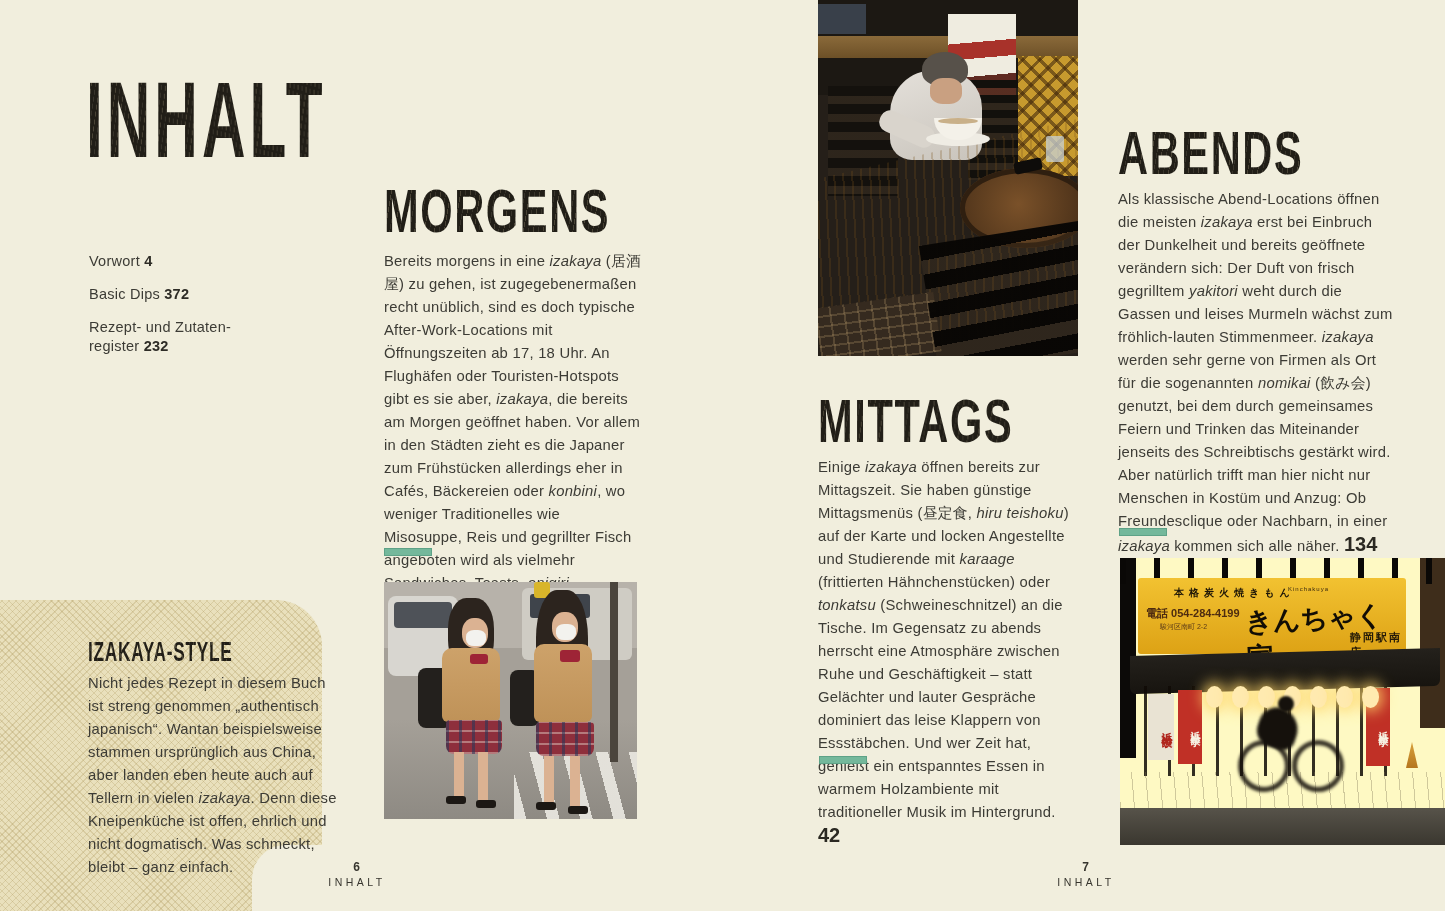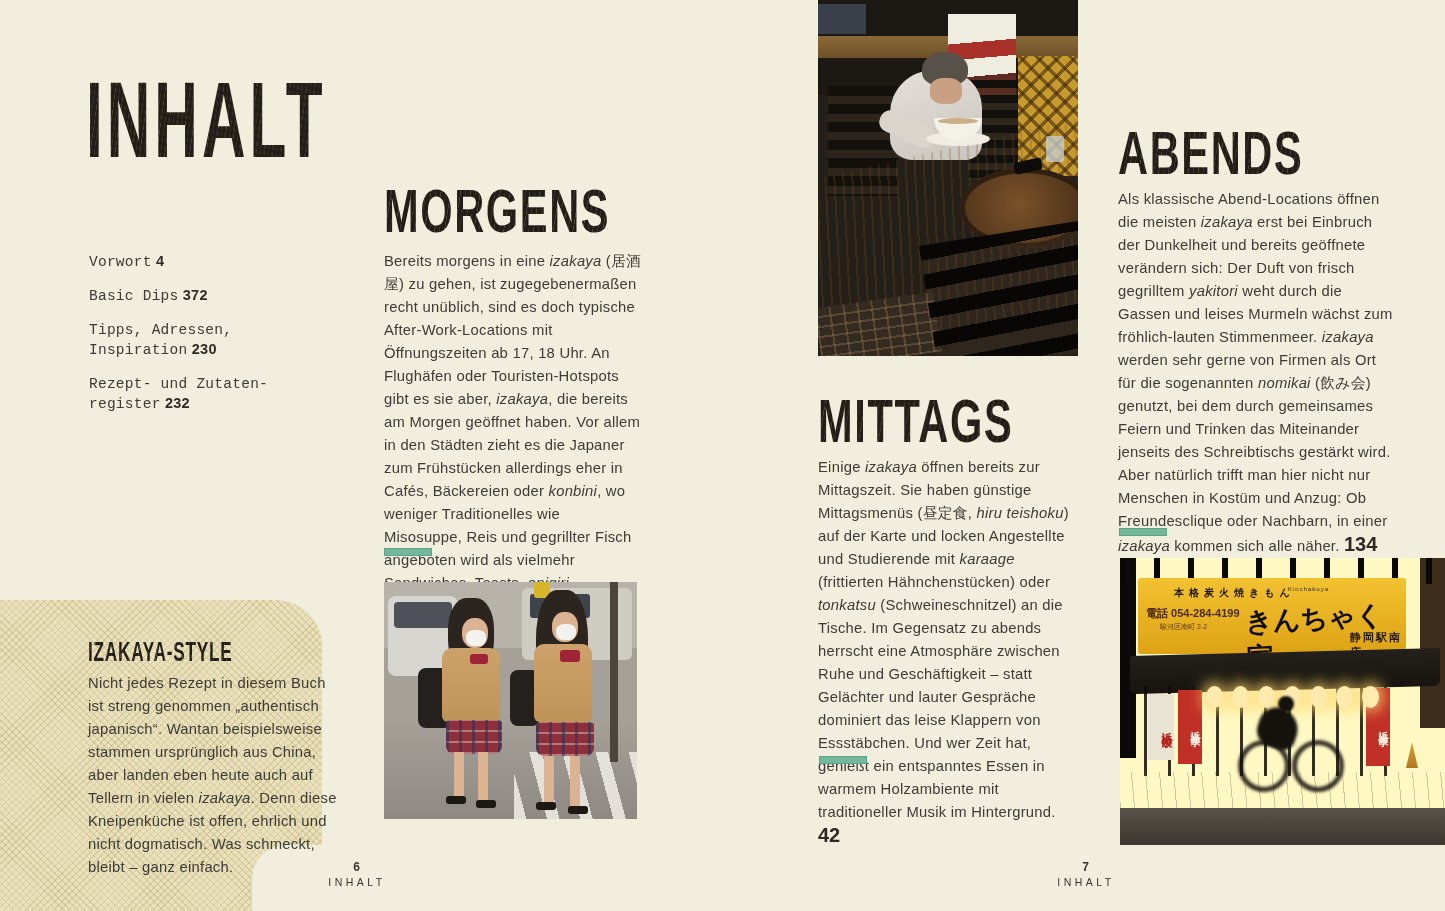--- a/index.html
+++ b/index.html
@@ -19,21 +19,21 @@
   .h-section{font-size:52px;transform:scale(0.80,1.18);letter-spacing:2px;}
   .h-mini{font-size:24px;transform:scale(0.72,1.15);letter-spacing:1px;}
 
   
   .copy{font-size:14.8px;line-height:23px;letter-spacing:0.25px;color:#3c3b35;}
   .copy .it{font-style:italic;}
   .copy .pref{font-weight:bold;font-size:20px;letter-spacing:0;color:#2b2922;}
 
   
   .toc-item{margin-bottom:14px;font-size:14.5px;line-height:19px;letter-spacing:0.25px;}
-  .toc-label{white-space:pre-line;font-family:Liberation Mono, monospace;}
+  .toc-label{white-space:pre-line;}
   .toc-page{font-weight:bold;color:#2e2c26;}
 
   .teal-bar{width:48px;height:8px;background:#74b89b;box-shadow:inset 0 0 0 1px #5ea287;}
 
   
   .tanbox{
     left:0;top:600px;width:322px;height:311px;background-color:#e9e0bc;
     background-image:
       repeating-linear-gradient(45deg,rgba(173,152,92,0.28) 0 1px,transparent 1px 5px),
       repeating-linear-gradient(-45deg,rgba(173,152,92,0.28) 0 1px,transparent 1px 5px);
@@ -156,25 +156,20 @@
 <div class="abs" style="left:89px;top:252px;width:200px;">
   <div class="toc-item">
     <span class="toc-label">Vorwort</span>
     <span class="toc-page">4</span>
   </div>
   <div class="toc-item">
     <span class="toc-label">Basic Dips</span>
     <span class="toc-page">372</span>
   </div>
   <div class="toc-item">
-    <span class="toc-label">Tipps, Adressen,
-Inspiration</span>
-    <span class="toc-page">230</span>
-  </div>
-  <div class="toc-item">
     <span class="toc-label">Rezept- und Zutaten-
 register</span>
     <span class="toc-page">232</span>
   </div>
 </div>
 
 <div class="abs tanbox"></div>
 <div class="abs tanbox-notch"></div>
 <div class="abs h-mini stencil" style="left:88px;top:638px;">IZAKAYA-STYLE</div>
 <div class="abs copy" style="left:88px;top:672px;width:250px;"><span>Nicht jedes Rezept in diesem Buch ist streng genommen „authentisch japanisch“. Wantan beispielsweise stammen ursprünglich aus China, aber landen eben heute auch auf Tellern in vielen </span><span class="it">izakaya</span><span>. Denn diese Kneipenküche ist offen, ehrlich und nicht dogmatisch. Was schmeckt, bleibt – ganz einfach.</span></div>

